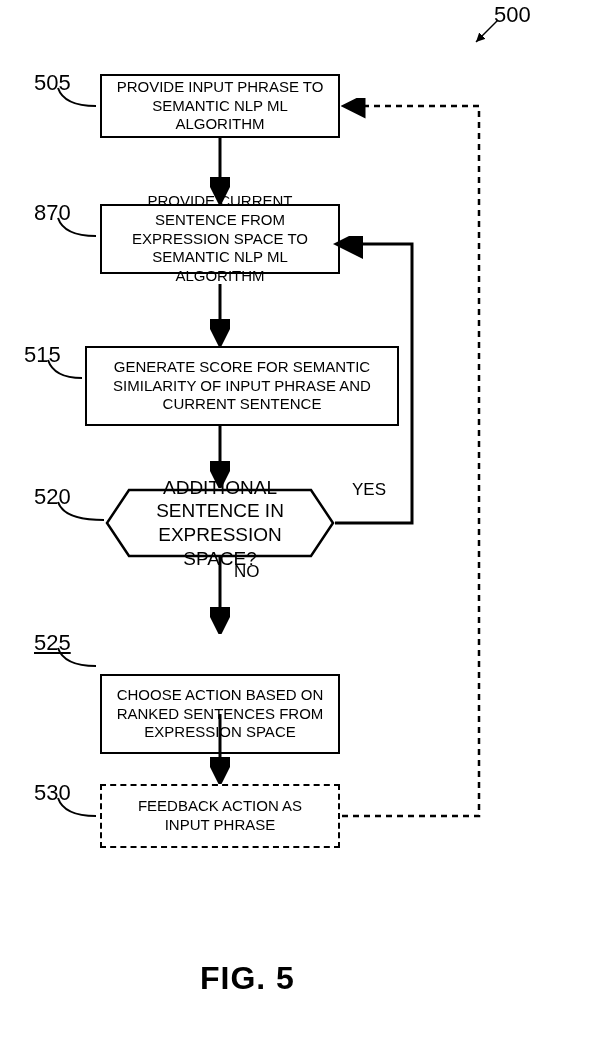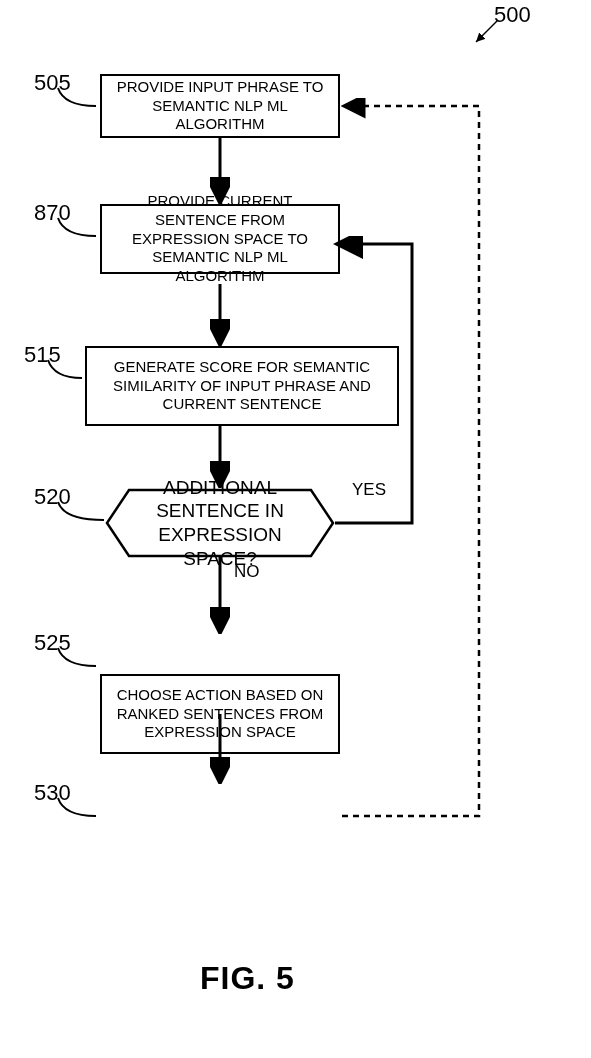--- a/index.html
+++ b/index.html
@@ -155,29 +155,32 @@
   </svg>
 
   <div class="edge-label" style="left:234px; top:562px;">NO</div>
   <svg class="arrowline" style="left:210px; top:556px;" width="20" height="78">
     <line x1="10" y1="0" x2="10" y2="66" stroke="#000" stroke-width="3" marker-end="url(#ah1)"></line>
   </svg>
 
   <div class="box" style="left:100px; top:634px; width:240px; height:80px;margin-top:40px;">
     <span>CHOOSE ACTION BASED ON RANKED SENTENCES FROM EXPRESSION SPACE</span>
   </div>
-  <div class="ref" style="left:34px; top:630px;">525</div>
+  <div class="ref" style="left:34px; top:630px;text-decoration:underline;">525</div>
   <svg class="arrowline" style="left:56px; top:646px;" width="46" height="24">
     <path d="M2 2 Q 8 20, 40 20" stroke="#000" stroke-width="2" fill="none"></path>
   </svg>
 
   <svg class="arrowline" style="left:210px; top:714px;" width="20" height="70">
     <line x1="10" y1="0" x2="10" y2="58" stroke="#000" stroke-width="3" marker-end="url(#ah1)"></line>
   </svg>
 
+  <div class="box dashed" style="left:100px; top:784px; width:240px; height:64px;">
+    <span>FEEDBACK ACTION AS INPUT PHRASE</span>
+  </div>
   <div class="ref" style="left:34px; top:780px;">530</div>
   <svg class="arrowline" style="left:56px; top:796px;" width="46" height="24">
     <path d="M2 2 Q 8 20, 40 20" stroke="#000" stroke-width="2" fill="none"></path>
   </svg>
 
   <svg class="arrowline" style="left:339px; top:98px;" width="160" height="724">
     <defs>
       <marker id="ah-dash" markerWidth="10" markerHeight="10" refX="5" refY="5" orient="auto">
         <path d="M0,0 L10,5 L0,10 Z" fill="#000"></path>
       </marker>

